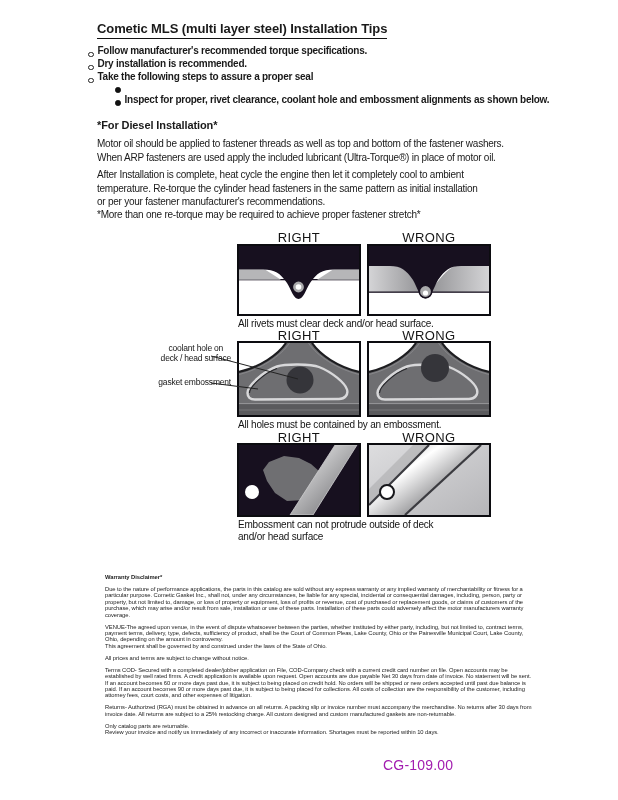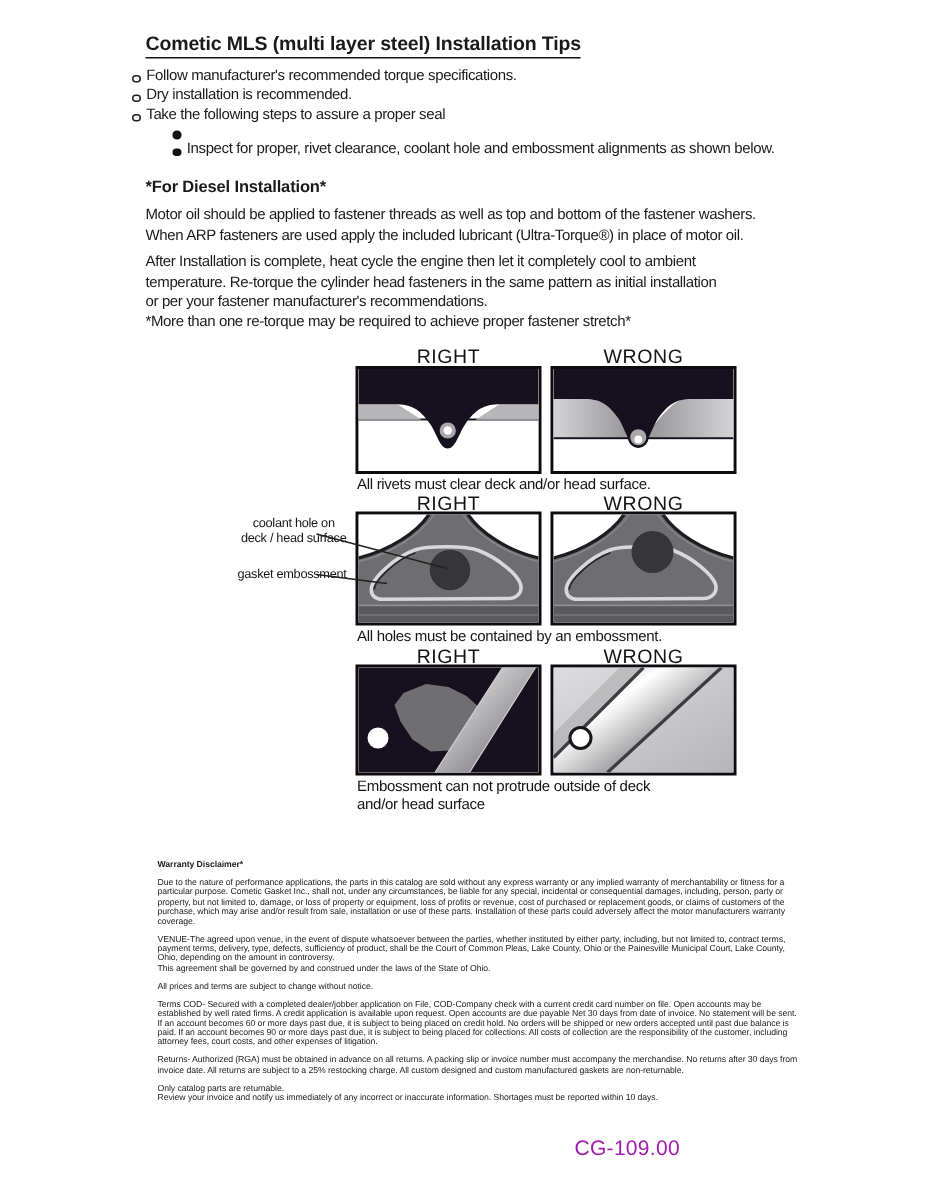--- a/index.html
+++ b/index.html
@@ -9,21 +9,21 @@
   }
   .abs { position:absolute; }
 
   .title {
     left:97px; top:21px; font-size:13px; font-weight:bold; letter-spacing:-0.1px;
     border-bottom:1.6px solid #111; padding-bottom:1.5px; white-space:nowrap;
   }
 
   .bullets { left:88px; top:44px; font-size:10px; letter-spacing:-0.25px;
     line-height:13px; white-space:nowrap; }
-  .brow { display:flex; align-items:center; }
+  .brow { display:flex; align-items:flex-end;font-weight:bold; }
   .brow.sub { margin-left:27px; }
   .bmark { flex:0 0 auto; width:3.5px; height:3.5px; border:1px solid #222;
     border-radius:50%; margin:4.2px 4px 0 0; }
   .bmark.solid { background:#111; border-color:#111; }
 
   .diesel-h { left:97px; top:119px; font-size:11px; font-weight:bold; letter-spacing:-0.1px; }
   .para { left:97px; width:480px; font-size:10px; line-height:13.5px;
     letter-spacing:-0.25px; white-space:pre-line; }
   .p1 { top:137px; } .p2 { top:168px; } .p3 { top:208px; }
 

